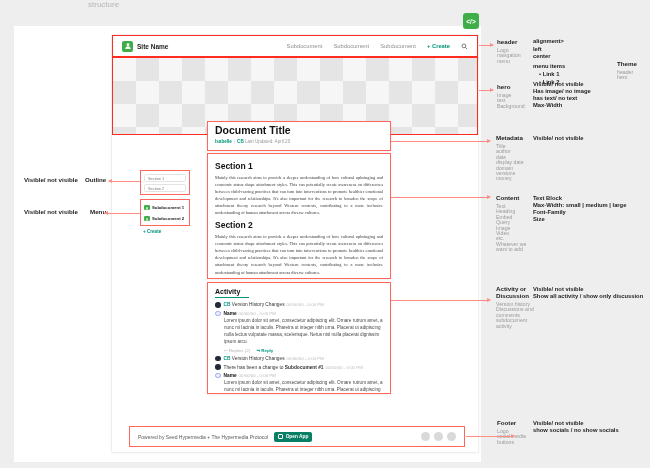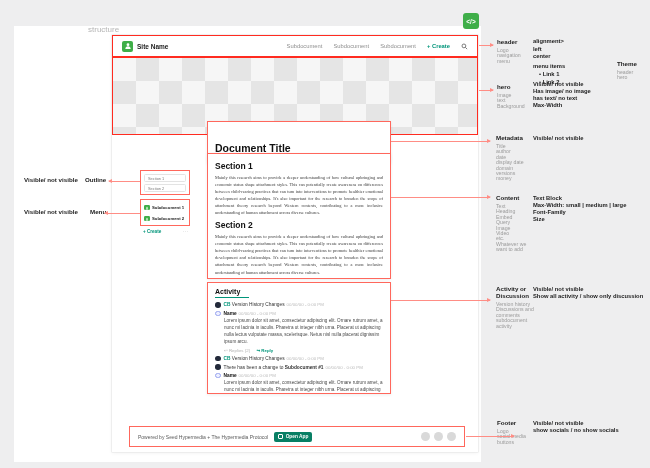--- a/index.html
+++ b/index.html
@@ -1,37 +1,37 @@
 <!DOCTYPE html>
 <html><head>
 <meta charset="utf-8">
 <style>
   * { box-sizing: border-box; margin: 0; padding: 0; }
   html,body { width:650px; height:468px; }
   body { font-family: "Liberation Sans", sans-serif; background:#eeeeef; }
   .stage { position:relative; width:650px; height:468px; overflow:hidden; background:#eeeeef; }
   .frame-white { position:absolute; left:14px; top:26px; width:467px; height:436px; background:#ffffff; }
-  .frame-label { position:absolute; left:88px; top:25px; font-size:8px; color:#b5b5b5; }
+  .frame-label { position:absolute; left:88px; top:0; font-size:8px; color:#b5b5b5; }
   .code-badge { position:absolute; left:463px; top:13px; width:16px; height:16px; background:#3fae49; border-radius:3px; color:#fff; font-size:6.5px; font-weight:bold; display:flex; align-items:center; justify-content:center; }
 
   
   .page { position:absolute; left:112px; top:35px; width:366px; height:417px; background:#fff; box-shadow:0 0 0 0.5px #e3e3e3, 0 1px 4px rgba(0,0,0,.06); }
   .site-header { position:absolute; left:0; top:0; width:366px; height:22px; background:#fff; border:1.5px solid #ff2b20; display:flex; align-items:center; padding:0 9px; z-index:4; }
   .logo-sq { width:11px; height:11px; background:#3fae49; border-radius:2px; display:flex; align-items:center; justify-content:center; flex:0 0 auto; }
   .logo-sq svg { width:8px; height:8px; }
   .site-name { font-size:6.5px; font-weight:bold; color:#1d1d1d; margin-left:4px; }
   .header-right { margin-left:auto; display:flex; align-items:center; gap:11px; }
   .nav-link { font-size:5.8px; color:#8f8f8f; }
   .create-link { font-size:5.8px; color:#00957a; font-weight:bold; }
   .search-ic svg { width:7px; height:7px; display:block; }
 
   .hero { position:absolute; left:0; top:22px; width:366px; height:78px; border:1.5px solid #ff2b20; background:#f4f4f4; background-image:repeating-conic-gradient(#e5e5e5 0% 25%, #f6f6f6 0% 50%); background-size:46px 46px; z-index:1; }
 
   .card { position:absolute; background:#fff; border:1px solid #ff675c; box-shadow:0 1px 3px rgba(0,0,0,.07); z-index:5; }
-  .title-card { left:95px; top:86px; width:184px; height:30px; padding:20px 7px; }
+  .title-card { left:95px; top:86px; width:184px; height:30px; padding:2px 7px; }
   .doc-title { font-size:10.5px; font-weight:bold; color:#111; }
   .doc-meta { margin-top:2.5px; font-size:4.6px; color:#9a9a9a; }
   .doc-meta .teal { color:#00957a; font-weight:bold; }
   .doc-meta .sep { margin:0 2px; color:#cfcfcf; }
 
   .content-card { left:95px; top:118px; width:184px; height:126px; padding:5px 7px; overflow:hidden; }
   .sec-h { font-size:8.5px; font-weight:bold; color:#111; margin:2px 0 3px; }
   .sec-p { font-family:"Liberation Serif", serif; font-size:4.4px; line-height:1.6; color:#3a3a3a; text-align:justify; margin-bottom:4px; }
 
   .activity-card { left:95px; top:247px; width:184px; height:112px; padding:5px 7px; overflow:hidden; }

